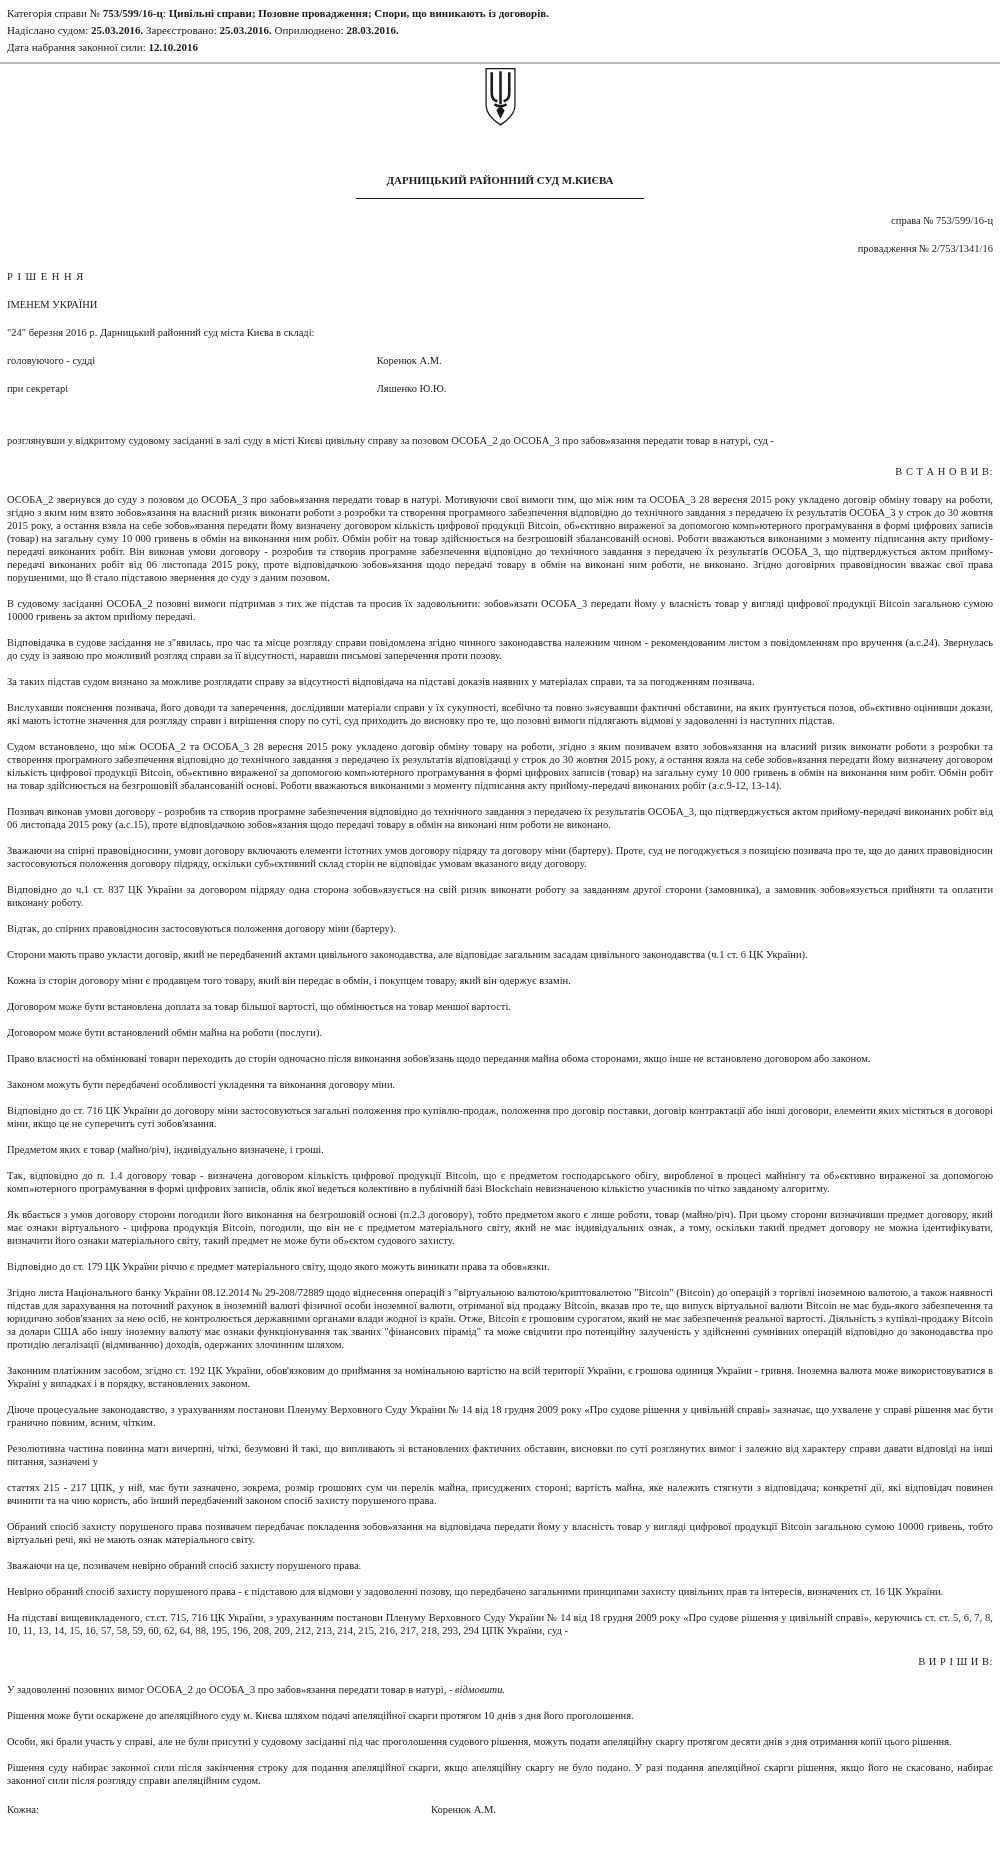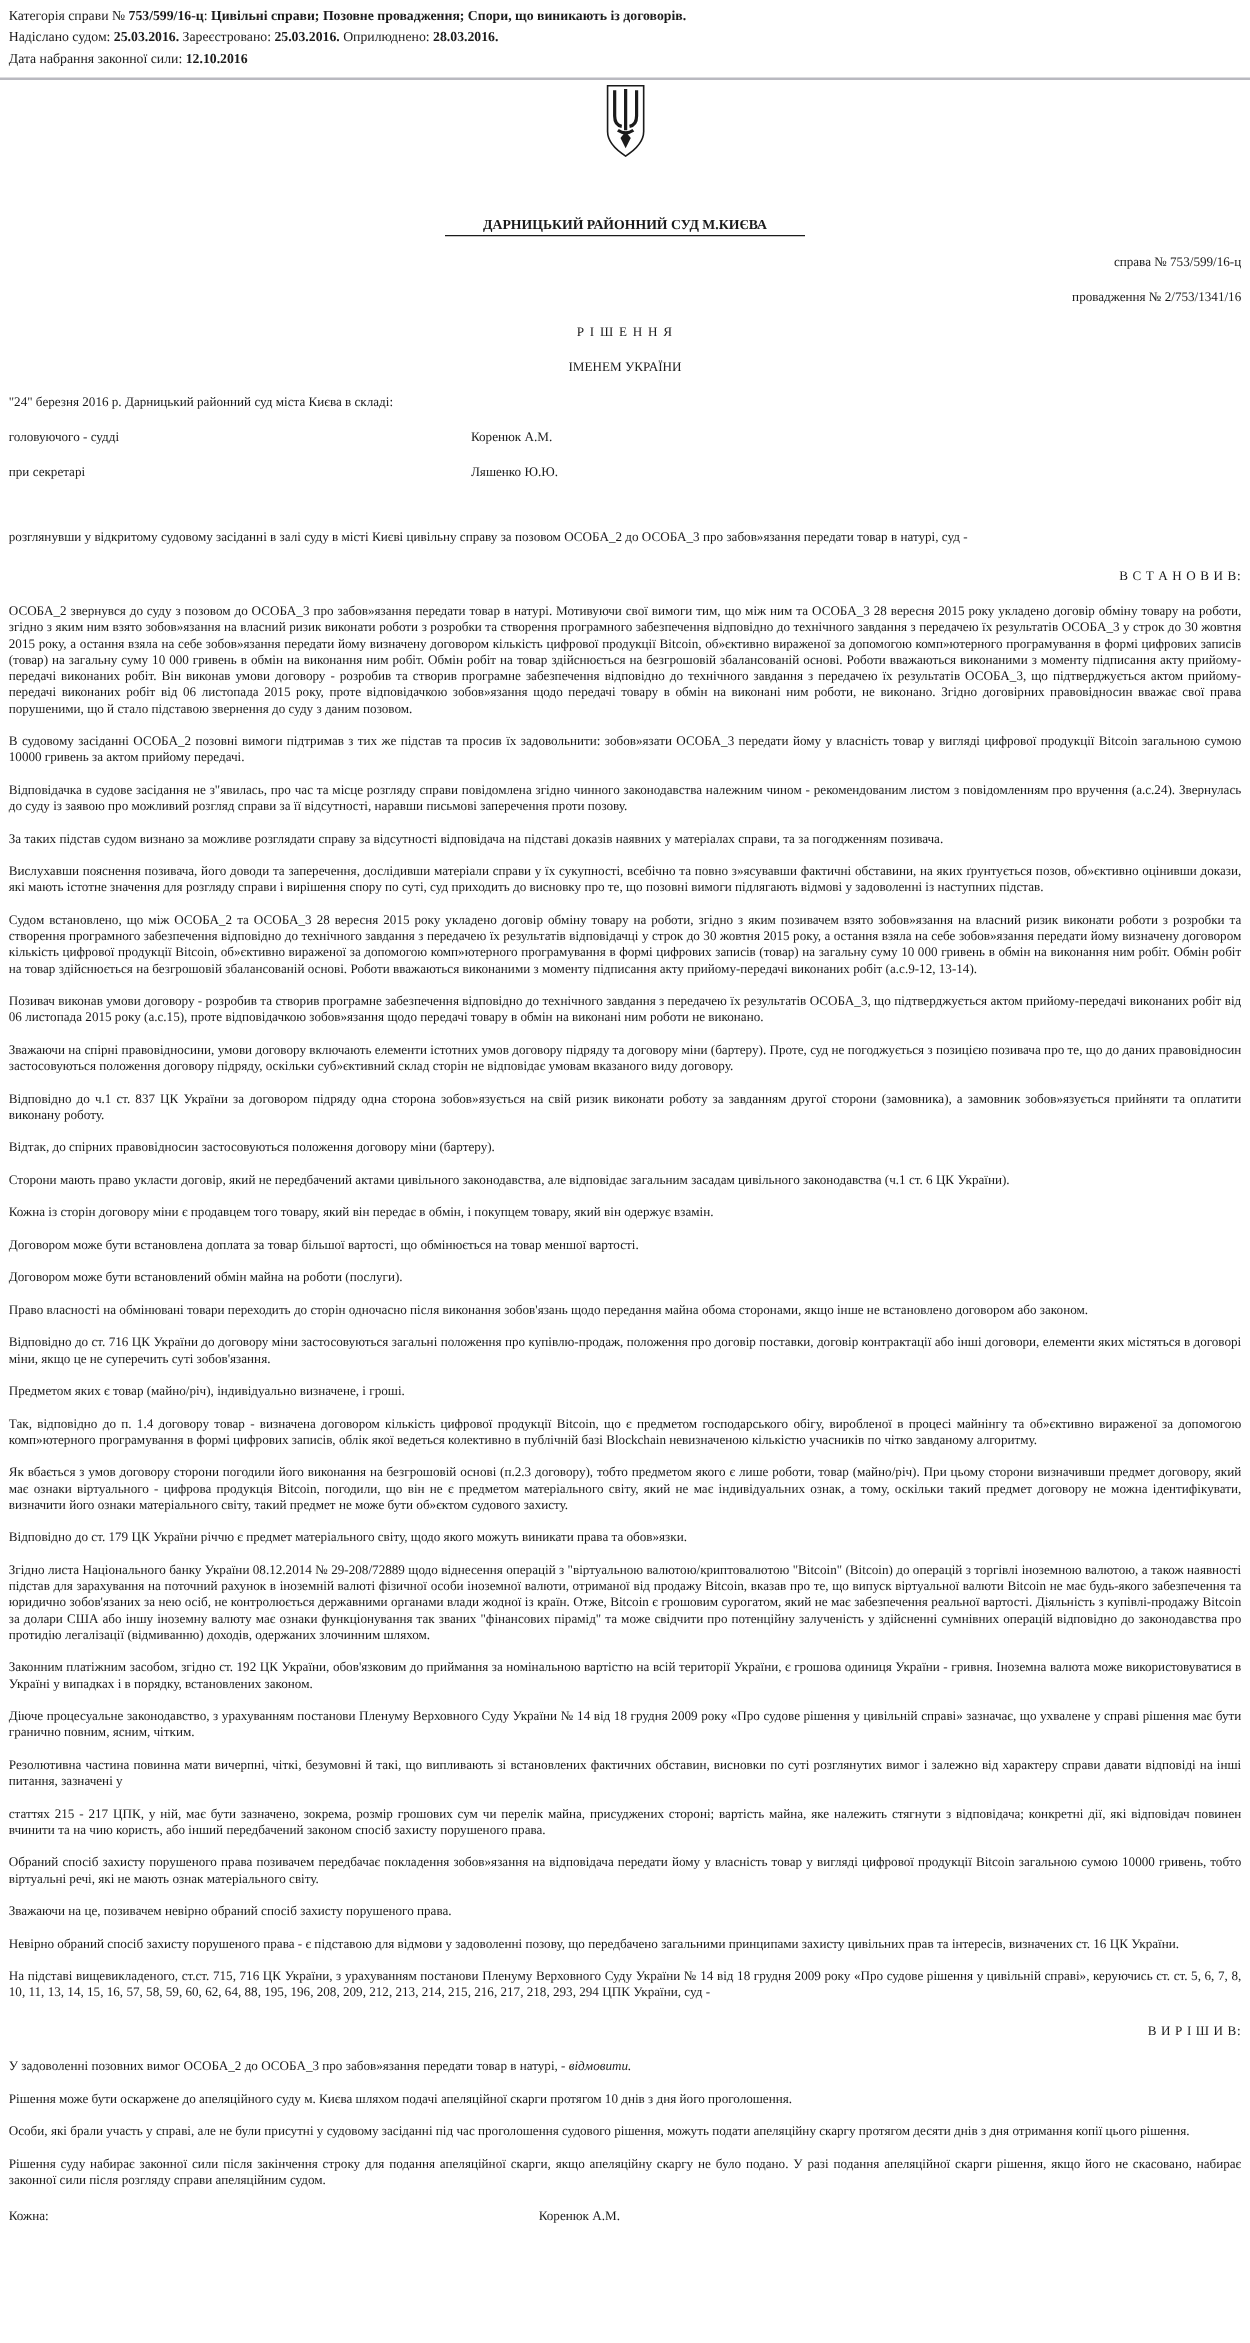--- a/index.html
+++ b/index.html
@@ -26,25 +26,25 @@
   .emblem-wrap { text-align:center; margin:1px 0 0 0; height:62px; }
   .emblem-wrap svg { display:inline-block; }
 
   
   .court-name-wrap { text-align:center; margin:45px 0 0 0; line-height:13px; }
   .court-name {
     font-weight:bold;
     font-size:11px;
     display:inline-block;
     border-bottom:1px solid #1b1b1b;
-    padding:0 30px 1px 30px;
+    padding:0 30px 11px 30px;
   }
   .line { margin:15px 0 0 0; line-height:13px; }
   .right { text-align:right; }
-  .center { text-align:center; }
+  .center { }
   .spread { letter-spacing:1px; }
 
   .person-row { position:relative; margin:15px 0 0 0; line-height:13px; }
   .person-name { position:absolute; left:37.5%; top:0; }
   .sig-row { position:relative; margin:16px 0 0 0; line-height:13px; }
   .sig-name { position:absolute; left:43%; top:0; }
 
   
   .body-block { margin-top:15px; }
   .para { margin:0 0 13px 0; line-height:13px; text-align:justify; }
@@ -113,20 +113,21 @@
         <p class="para">Судом встановлено, що між ОСОБА_2 та ОСОБА_3 28 вересня 2015 року укладено договір обміну товару на роботи, згідно з яким позивачем взято зобов»язання на власний ризик виконати роботи з розробки та створення програмного забезпечення відповідно до технічного завдання з передачею їх результатів відповідачці у строк до 30 жовтня 2015 року, а остання взяла на себе зобов»язання передати йому визначену договором кількість цифрової продукції Bitcoin, об»єктивно вираженої за допомогою комп»ютерного програмування в формі цифрових записів (товар) на загальну суму 10 000 гривень в обмін на виконання ним робіт. Обмін робіт на товар здійснюється на безгрошовій збалансованій основі. Роботи вважаються виконаними з моменту підписання акту прийому-передачі виконаних робіт (а.с.9-12, 13-14).</p>
         <p class="para">Позивач виконав умови договору - розробив та створив програмне забезпечення відповідно до технічного завдання з передачею їх результатів ОСОБА_3, що підтверджується актом прийому-передачі виконаних робіт від 06 листопада 2015 року (а.с.15), проте відповідачкою зобов»язання щодо передачі товару в обмін на виконані ним роботи не виконано.</p>
         <p class="para">Зважаючи на спірні правовідносини, умови договору включають елементи істотних умов договору підряду та договору міни (бартеру). Проте, суд не погоджується з позицією позивача про те, що до даних правовідносин застосовуються положення договору підряду, оскільки суб»єктивний склад сторін не відповідає умовам вказаного виду договору.</p>
         <p class="para">Відповідно до ч.1 ст. 837 ЦК України за договором підряду одна сторона зобов»язується на свій ризик виконати роботу за завданням другої сторони (замовника), а замовник зобов»язується прийняти та оплатити виконану роботу.</p>
         <p class="para">Відтак, до спірних правовідносин застосовуються положення договору міни (бартеру).</p>
         <p class="para">Сторони мають право укласти договір, який не передбачений актами цивільного законодавства, але відповідає загальним засадам цивільного законодавства (ч.1 ст. 6 ЦК України).</p>
         <p class="para">Кожна із сторін договору міни є продавцем того товару, який він передає в обмін, і покупцем товару, який він одержує взамін.</p>
         <p class="para">Договором може бути встановлена доплата за товар більшої вартості, що обмінюється на товар меншої вартості.</p>
         <p class="para">Договором може бути встановлений обмін майна на роботи (послуги).</p>
         <p class="para">Право власності на обмінювані товари переходить до сторін одночасно після виконання зобов'язань щодо передання майна обома сторонами, якщо інше не встановлено договором або законом.</p>
+        <p class="para">Законом можуть бути передбачені особливості укладення та виконання договору міни.</p>
         <p class="para">Відповідно до ст. 716 ЦК України до договору міни застосовуються загальні положення про купівлю-продаж, положення про договір поставки, договір контрактації або інші договори, елементи яких містяться в договорі міни, якщо це не суперечить суті зобов'язання.</p>
         <p class="para">Предметом яких є товар (майно/річ), індивідуально визначене, і гроші.</p>
         <p class="para">Так, відповідно до п. 1.4 договору товар - визначена договором кількість цифрової продукції Bitcoin, що є предметом господарського обігу, виробленої в процесі майнінгу та об»єктивно вираженої за допомогою комп»ютерного програмування в формі цифрових записів, облік якої ведеться колективно в публічній базі Blockchain невизначеною кількістю учасників по чітко завданому алгоритму.</p>
         <p class="para">Як вбається з умов договору сторони погодили його виконання на безгрошовій основі (п.2.3 договору), тобто предметом якого є лише роботи, товар (майно/річ). При цьому сторони визначивши предмет договору, який має ознаки віртуального - цифрова продукція Bitcoin, погодили, що він не є предметом матеріального світу, який не має індивідуальних ознак, а тому, оскільки такий предмет договору не можна ідентифікувати, визначити його ознаки матеріального світу, такий предмет не може бути об»єктом судового захисту.</p>
         <p class="para">Відповідно до ст. 179 ЦК України річчю є предмет матеріального світу, щодо якого можуть виникати права та обов»язки.</p>
         <p class="para">Згідно листа Національного банку України 08.12.2014  № 29-208/72889 щодо віднесення операцій з "віртуальною валютою/криптовалютою "Bitcoin" (Bitcoin) до операцій з торгівлі іноземною валютою, а також наявності підстав для зарахування на поточний рахунок в іноземній валюті фізичної особи іноземної валюти, отриманої від продажу Bitcoin, вказав про те, що випуск віртуальної валюти Bitcoin не має будь-якого забезпечення та юридично зобов'язаних за нею осіб, не контролюється державними органами влади жодної із країн. Отже, Bitcoin є грошовим сурогатом, який не має забезпечення реальної вартості. Діяльність з купівлі-продажу Bitcoin за долари США або іншу іноземну валюту має ознаки функціонування так званих "фінансових пірамід" та може свідчити про потенційну залученість у здійсненні сумнівних операцій відповідно до законодавства про протидію легалізації (відмиванню) доходів, одержаних злочинним шляхом.</p>
         <p class="para">Законним платіжним засобом, згідно ст. 192 ЦК України, обов'язковим до приймання за номінальною вартістю на всій території України, є грошова одиниця України - гривня. Іноземна валюта може використовуватися в Україні у випадках і в порядку, встановлених законом.</p>
         <p class="para">Діюче процесуальне законодавство, з урахуванням постанови Пленуму Верховного Суду України № 14 від 18 грудня 2009 року «Про судове рішення у цивільній справі» зазначає, що ухвалене у справі рішення має бути гранично повним, ясним, чітким.</p>
         <p class="para">Резолютивна частина  повинна  мати вичерпні, чіткі, безумовні й такі, що випливають зі  встановлених  фактичних обставин, висновки по суті розглянутих вимог і залежно від характеру справи давати відповіді на інші питання, зазначені у</p>
         <p class="para">статтях 215 - 217 ЦПК, у ній, має бути зазначено, зокрема, розмір грошових сум чи перелік майна, присуджених стороні; вартість майна, яке належить стягнути з відповідача; конкретні дії, які відповідач повинен вчинити та на чию користь, або інший передбачений законом спосіб захисту порушеного права.</p>

